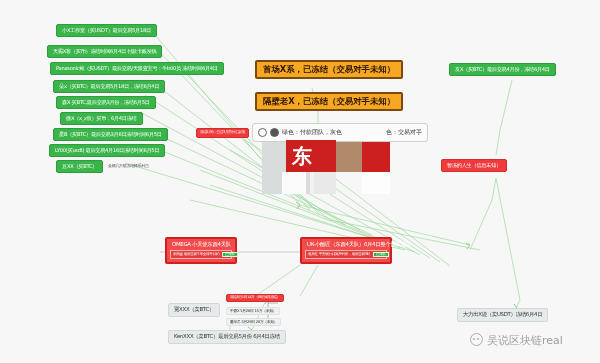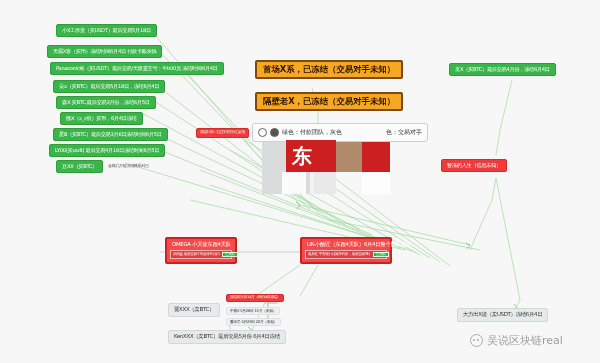--- a/index.html
+++ b/index.html
@@ -119,21 +119,21 @@
     background:#cc1f1f;z-index:8;
     display:flex;align-items:center;justify-content:flex-start;
     padding-left:6px;box-sizing:border-box;
     color:#fff;font-size:20px;font-weight:bold;
     font-family:"DejaVu Sans","Liberation Sans",sans-serif;
   }
 
   
   #watermark{
     position:absolute;left:470px;top:333px;
-    display:flex;align-items:center;gap:4px;
+    display:flex;gap:4px;
     color:#9aa0a0;font-size:11px;z-index:9;
   }
   #wm-circle{
     width:11px;height:11px;border-radius:50%;
     border:1px solid #a8adad;display:inline-block;position:relative;
   }
   #wm-circle::before{
     content:"";position:absolute;left:2px;top:3.5px;width:2px;height:2px;border-radius:50%;background:#a8adad;
   }
   #wm-circle::after{

